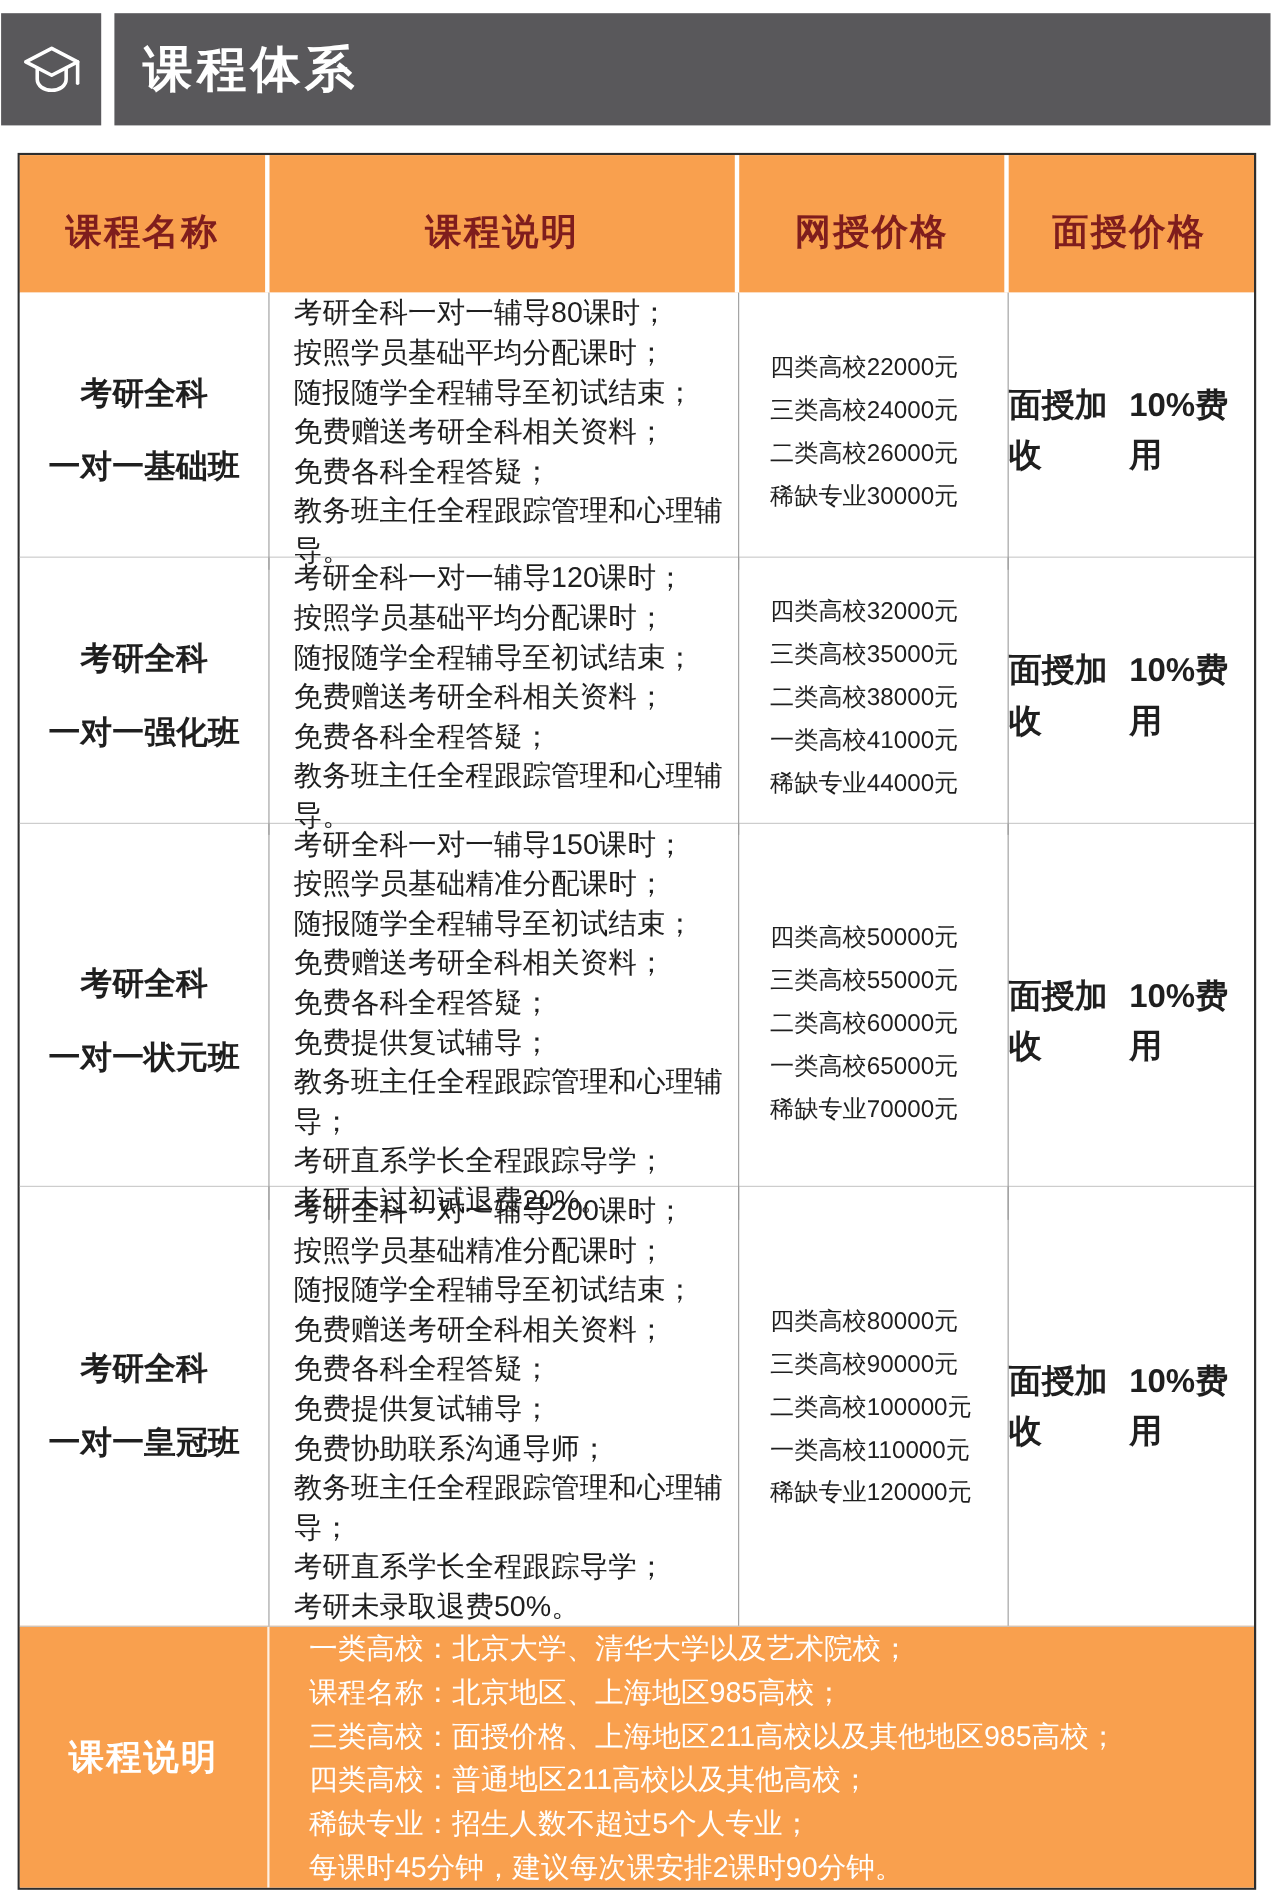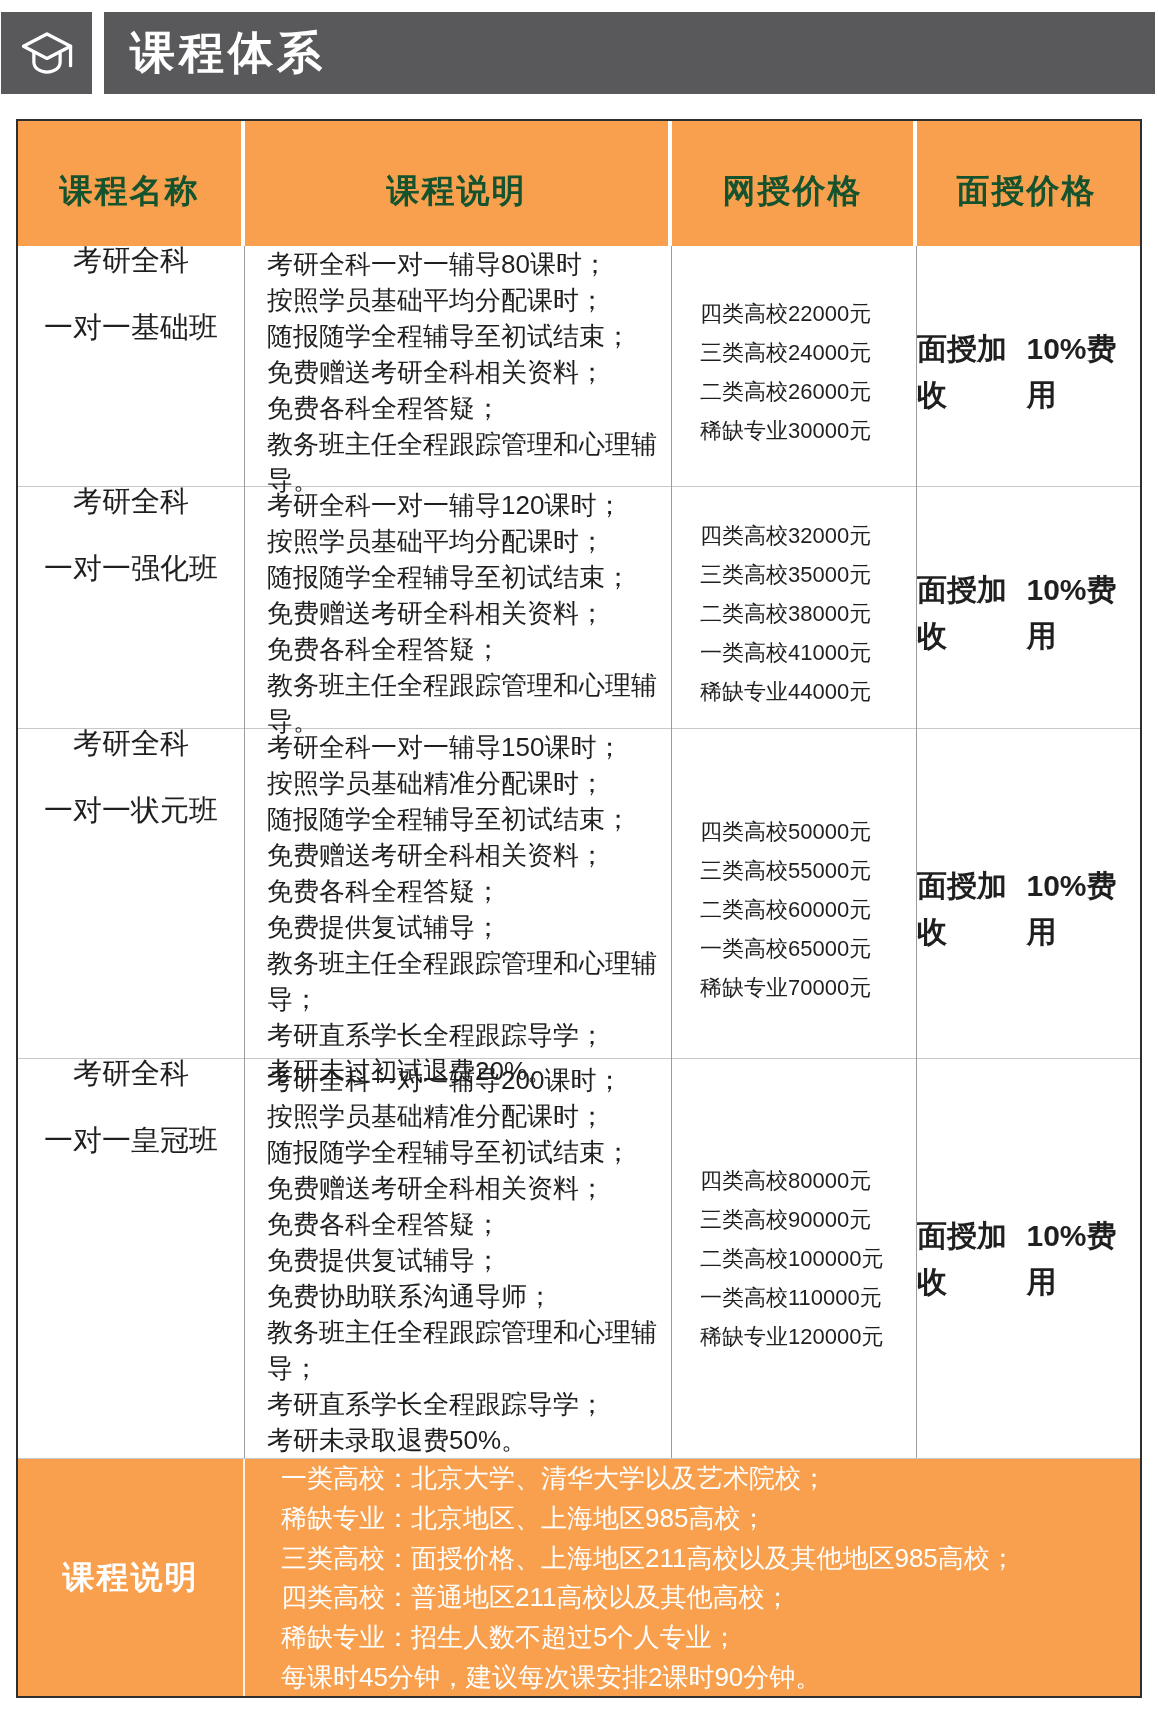--- a/index.html
+++ b/index.html
@@ -9,41 +9,41 @@
     --border_outer:#2E2E2E;
     --border_v:#9C9C9C;
     --border_h:#C8C8C8;
   }
   *{box-sizing:border-box;margin:0;padding:0;}
   html,body{background:#fff;}
   body{font-family:"Liberation Sans","DejaVu Sans",sans-serif;color:var(--text_dark);}
   .page{position:relative;width:1158px;height:1726px;background:#fff;overflow:hidden;}
 
   
-  .banner{display:flex;align-items:stretch;height:82px;margin-top:12px;}
+  .banner{display:flex;align-items:stretch;height:102px;margin-top:12px;}
   .logo-box{width:91px;margin-left:1px;background:var(--header_dark);display:flex;align-items:center;justify-content:center;}
   .logo-box svg{width:58px;height:58px;display:block;}
   .title-bar{flex:1;background:var(--header_dark);margin-left:12px;margin-right:3px;display:flex;align-items:center;}
   .page-title{color:#fff;font-weight:700;font-size:45px;letter-spacing:4px;padding-left:26px;}
 
   
   .course-table{margin:25px 16px 0 16px;border:2px solid var(--border_outer);}
   .grid{display:grid;grid-template-columns:227px 427px 245px 219px;}
   .thead{background:var(--accent_orange);height:125px;}
   .thead > div{display:flex;align-items:center;justify-content:center;padding-top:16px;
-               color:#14532d;font-weight:700;font-size:33px;letter-spacing:2px;}
+               color:#7f1d1d;font-weight:700;font-size:33px;letter-spacing:2px;}
   .thead > div:not(:last-child){border-right:4px solid #fff;}
 
   .body-row{background:#fff;}
   .body-row + .body-row{border-top:1px solid var(--border_h);}
   .body-row > div:not(:last-child){border-right:1px solid var(--border_v);}
   .h240{height:240px;} .h242{height:242px;} .h330{height:330px;} .h400{height:400px;}
 
-  .name-cell{display:flex;flex-direction:column;align-items:center;gap:38px;
-             font-weight:400;font-size:29px;line-height:1;}
+  .name-cell{display:flex;flex-direction:column;align-items:center;justify-content:center;gap:38px;
+             font-weight:700;font-size:29px;line-height:1;}
   .desc-cell{display:flex;flex-direction:column;justify-content:flex-end;padding-left:22px;
              font-size:26px;line-height:36px;}
   .online-cell{display:flex;flex-direction:column;justify-content:center;padding-left:28px;
                font-size:22px;line-height:39px;}
   .offline-cell{display:flex;align-items:center;justify-content:center;
                 font-weight:700;font-size:30px;line-height:46px;}
 
   
   .tfoot{background:var(--accent_orange);height:238px;border-top:1px solid var(--border_h);color:#fff;}
   .foot-label{display:flex;align-items:center;justify-content:center;font-weight:700;font-size:32px;
@@ -187,21 +187,21 @@
       <div class="offline-cell">
         <div>面授加收</div>
         <div>10%费用</div>
       </div>
     </div>
 
     <div class="grid tfoot">
       <div class="foot-label">课程说明</div>
       <div class="foot-notes">
         <div>一类高校：北京大学、清华大学以及艺术院校；</div>
-        <div>稀缺专业：北京地区、上海地区985高校；</div>
+        <div>课程名称：北京地区、上海地区985高校；</div>
         <div>三类高校：面授价格、上海地区211高校以及其他地区985高校；</div>
         <div>四类高校：普通地区211高校以及其他高校；</div>
         <div>稀缺专业：招生人数不超过5个人专业；</div>
         <div>每课时45分钟，建议每次课安排2课时90分钟。</div>
       </div>
     </div>
 
   </div>
 </div>
 

